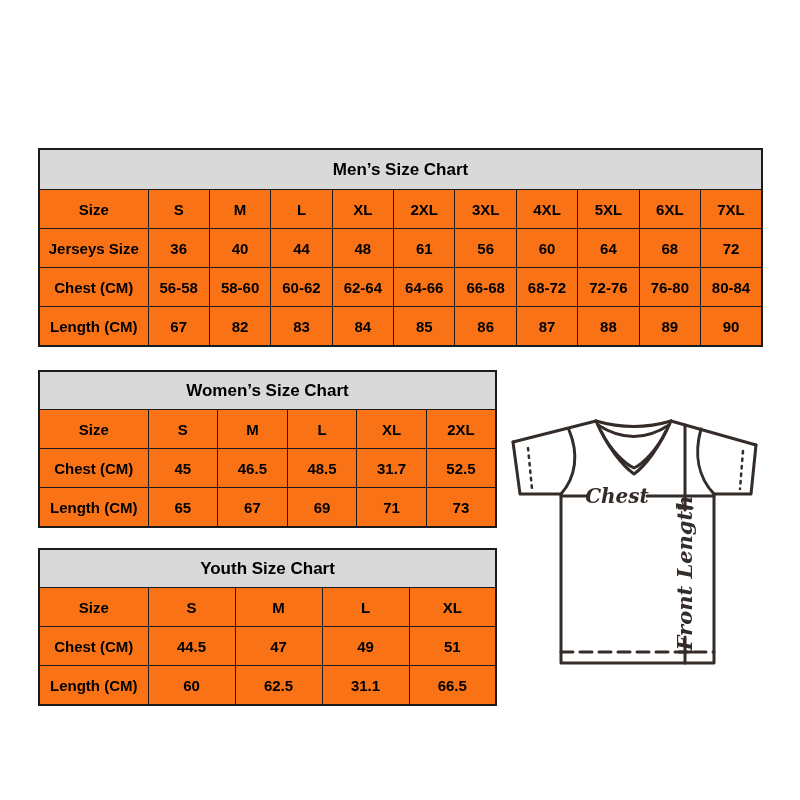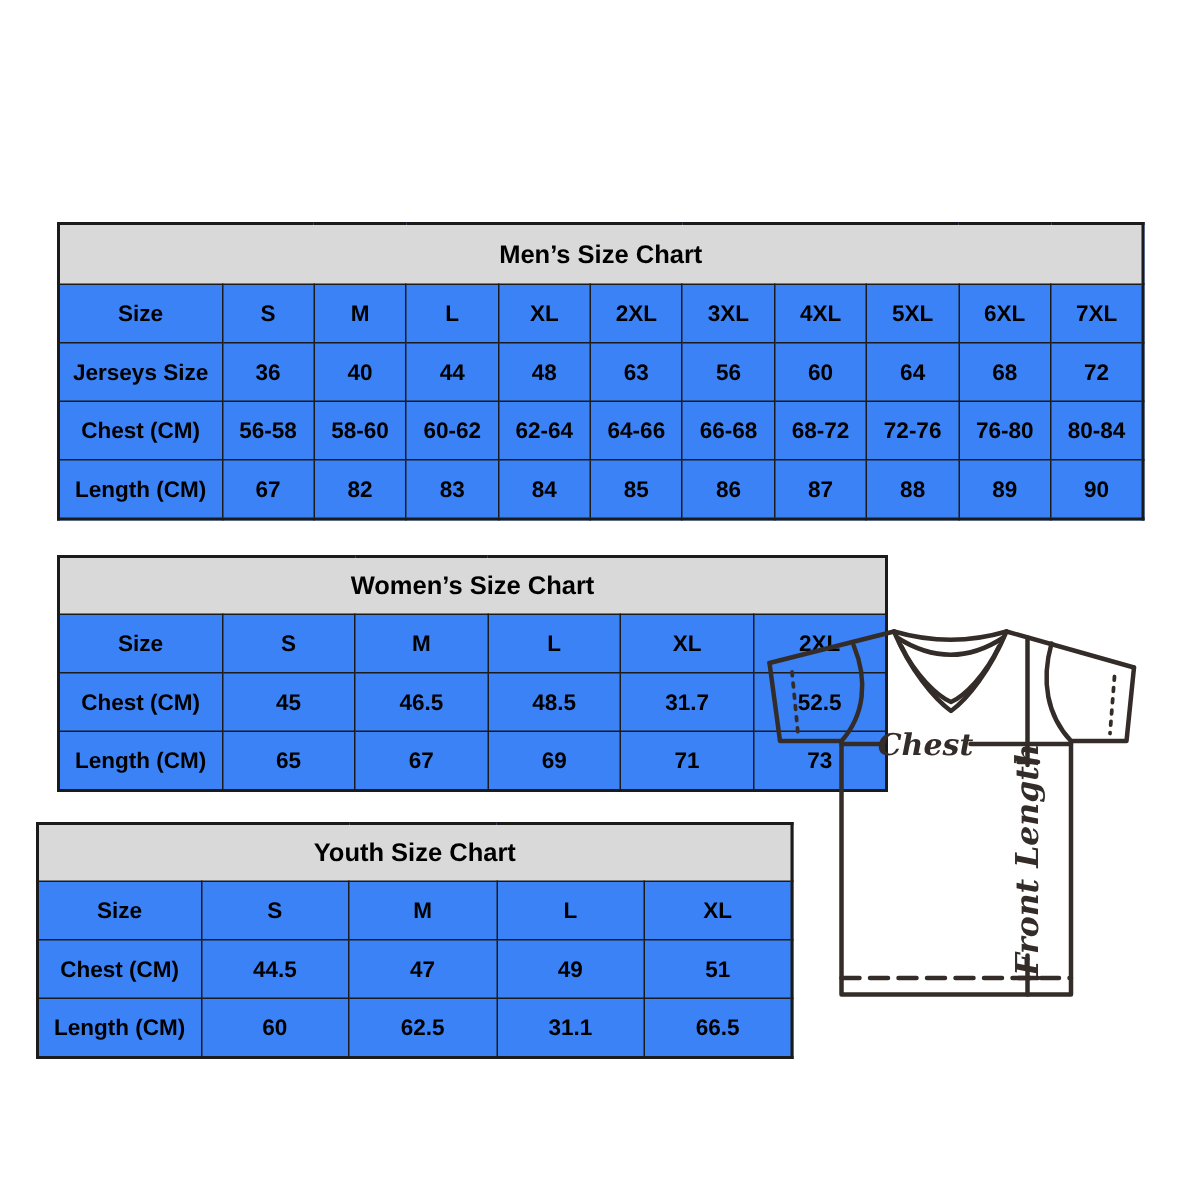--- a/index.html
+++ b/index.html
@@ -19,21 +19,21 @@
     width: 785px;
     text-align: center;
     font-size: 21px;
     font-weight: bold;
     letter-spacing: 0.2px;
   }
   table.sizes-table {
     position: absolute;
     border-collapse: collapse;
     table-layout: fixed;
-    background: #3b82f6;
+    background: #f97316;
     border: 2px solid #1b1b1b;
   }
   table.sizes-table th {
     background: #d9d9d9;
     font-size: 17px;
     font-weight: bold;
     height: 37px;
     text-align: center;
     vertical-align: middle;
     border: 1px solid #1b1b1b;
@@ -44,22 +44,22 @@
     font-weight: bold;
     height: 38px;
     text-align: center;
     vertical-align: middle;
     border: 1px solid #1b1b1b;
     padding: 0;
     white-space: nowrap;
   }
   #men-table   { left: 38px; top: 148px; width: 725px; }
   #men-table th { height: 39px; }
-  #women-table { left: 38px; top: 370px; width: 554px; }
-  #youth-table { left: 24px; top: 548px; width: 505px; }
+  #women-table { left: 38px; top: 370px; width: 459px; }
+  #youth-table { left: 38px; top: 548px; width: 459px; }
   .jersey {
     position: absolute;
     left: 495px;
     top: 400px;
   }
   .jersey text {
     font-family: "DejaVu Serif", "Liberation Serif", serif;
     font-style: italic;
     font-weight: bold;
     fill: #342c28;
@@ -103,21 +103,21 @@
           <td>5XL</td>
           <td>6XL</td>
           <td>7XL</td>
         </tr>
         <tr>
           <td>Jerseys Size</td>
           <td>36</td>
           <td>40</td>
           <td>44</td>
           <td>48</td>
-          <td>63</td>
+          <td>61</td>
           <td>56</td>
           <td>60</td>
           <td>64</td>
           <td>68</td>
           <td>72</td>
         </tr>
         <tr>
           <td>Chest (CM)</td>
           <td>56-58</td>
           <td>58-60</td>

